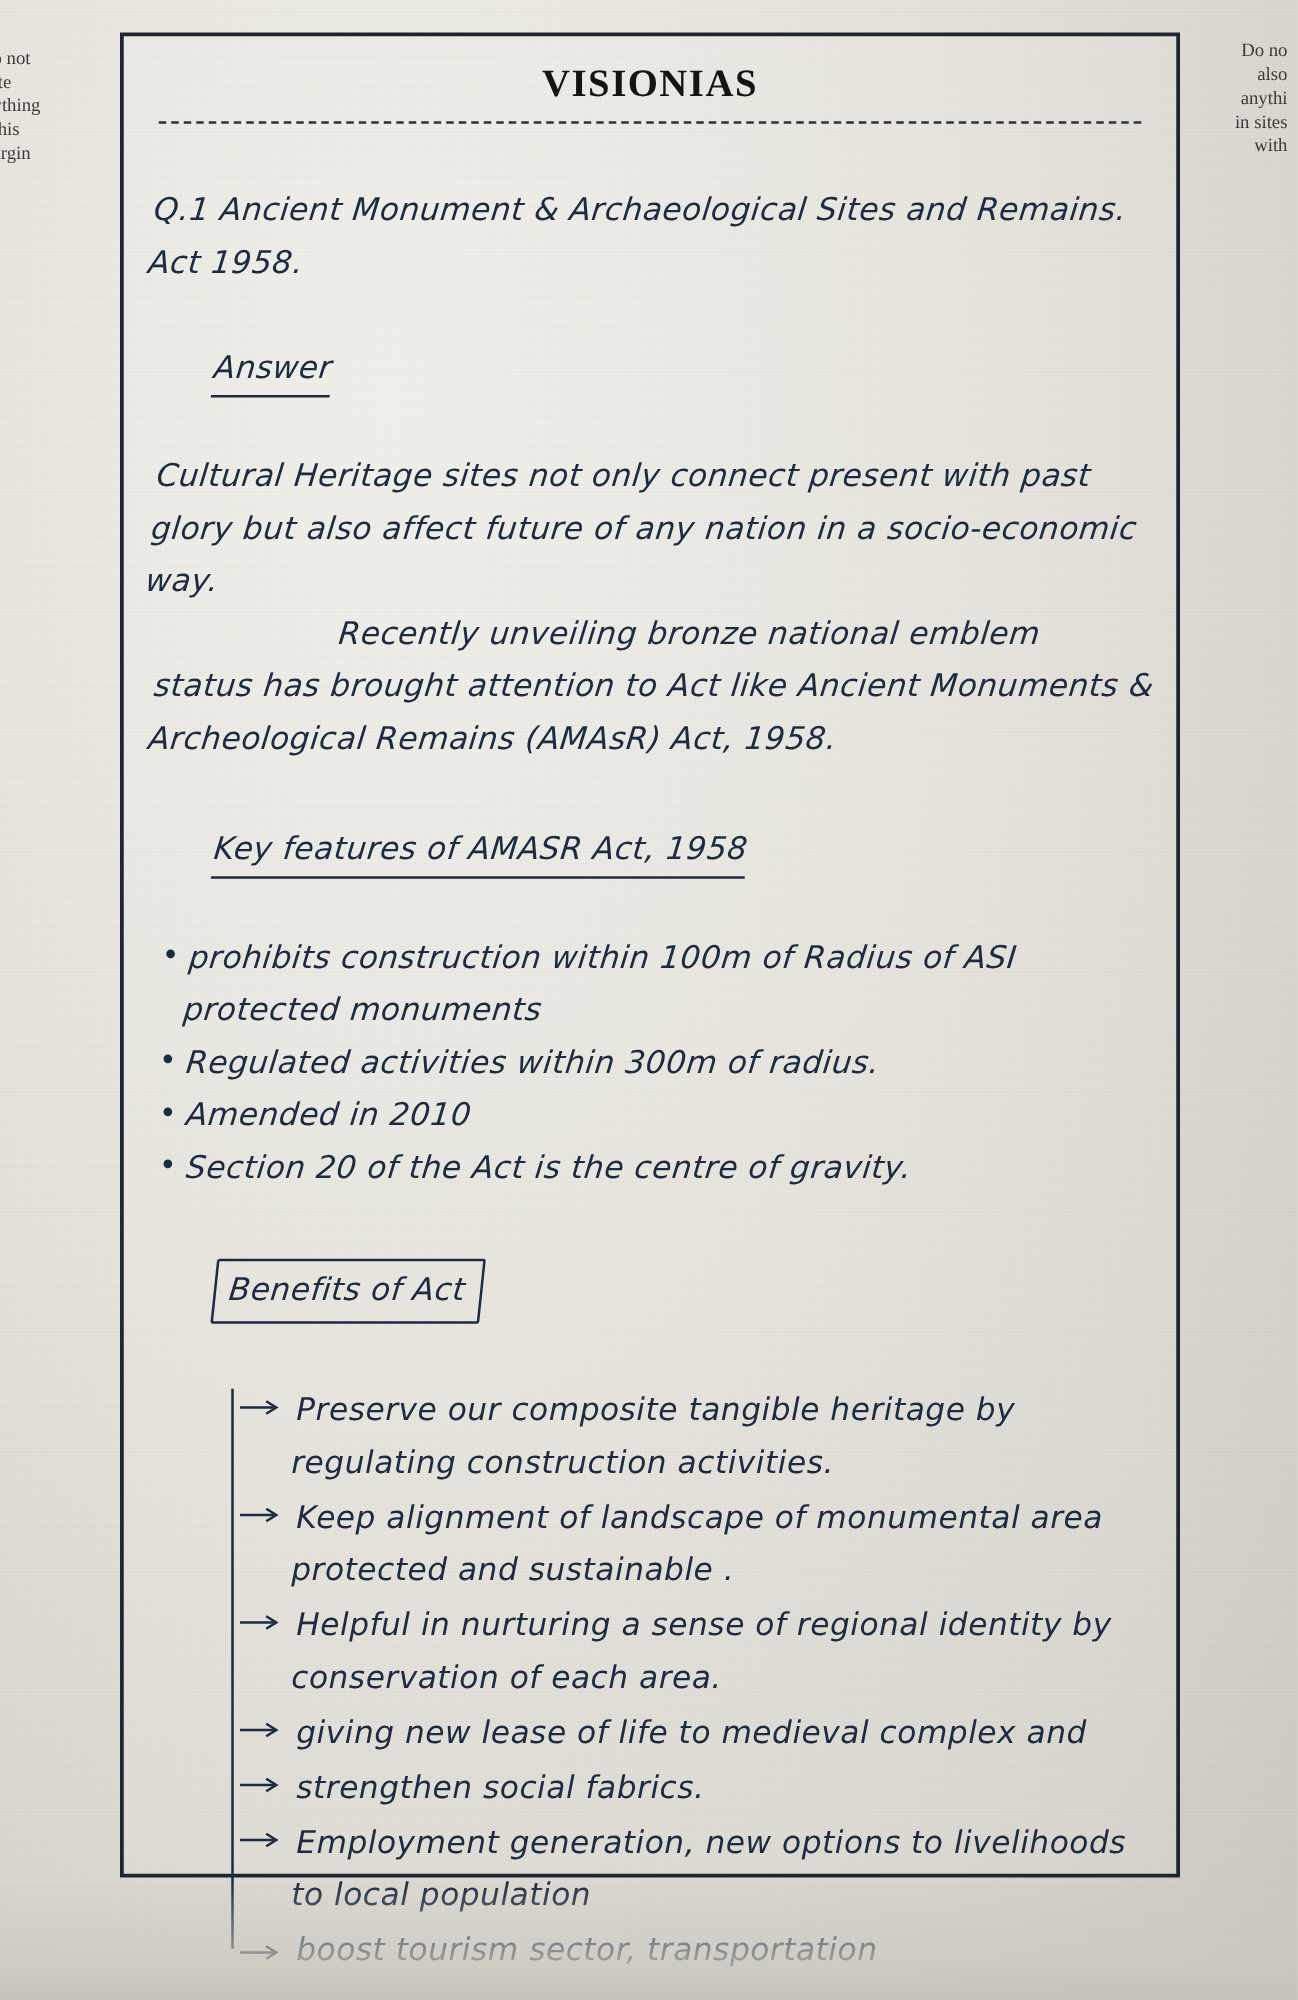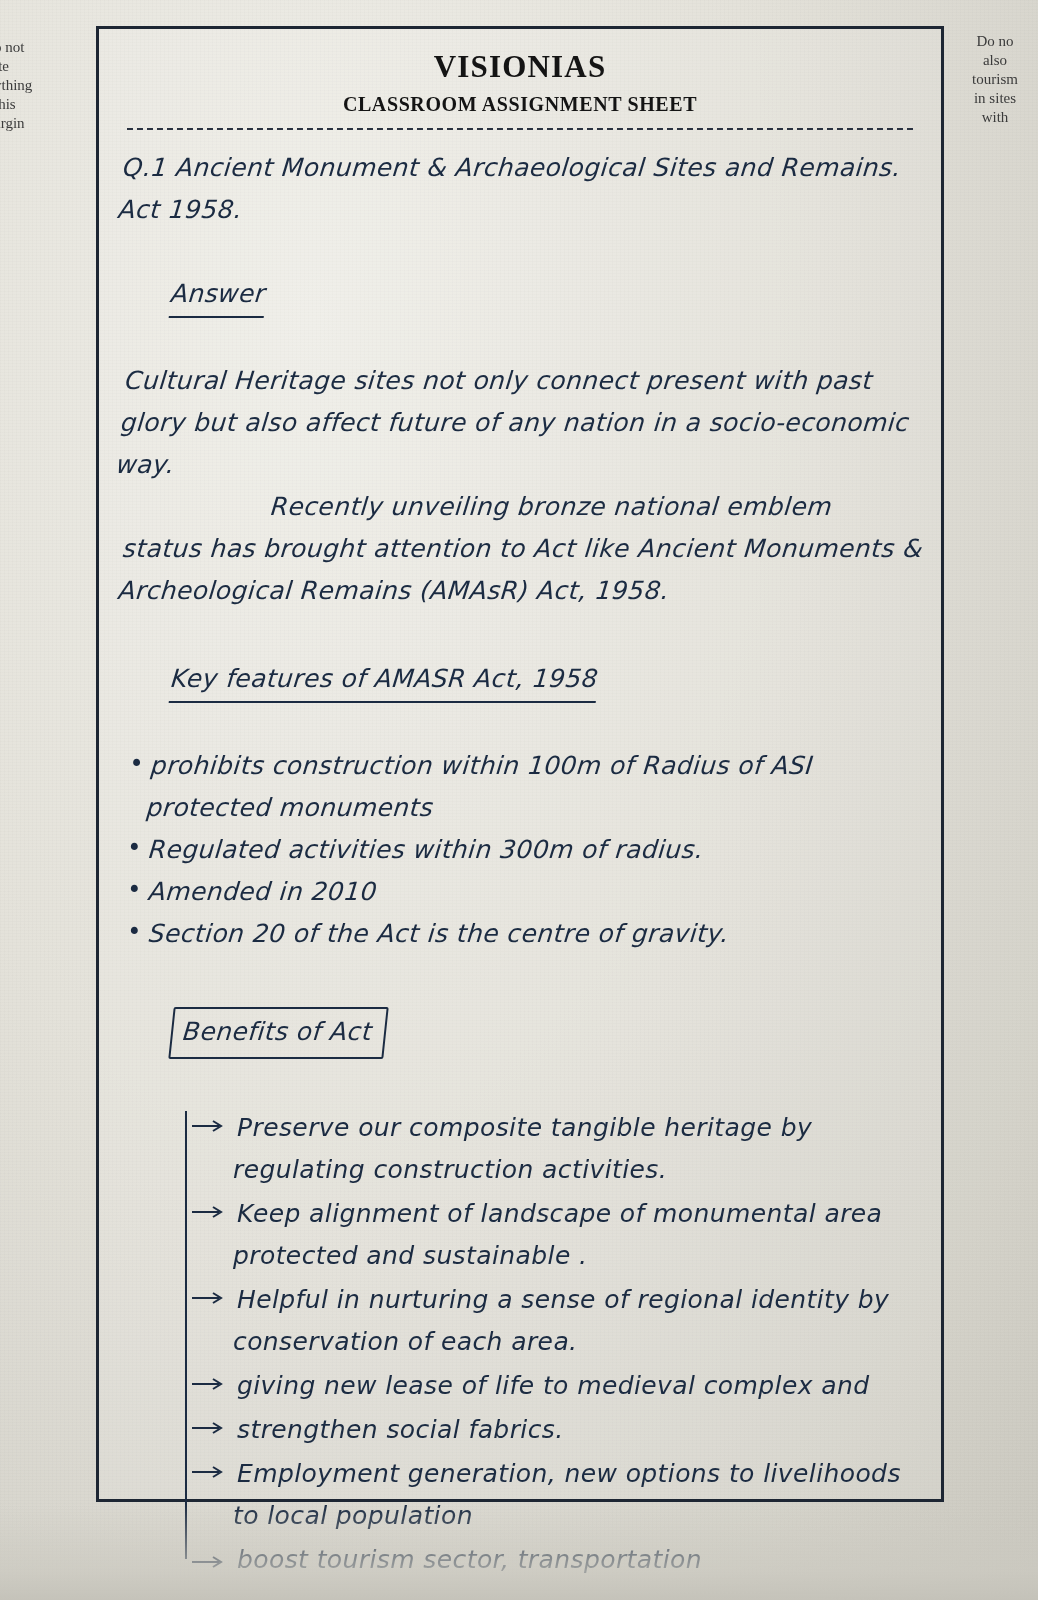--- a/index.html
+++ b/index.html
@@ -42,21 +42,21 @@
   .margin-note.left {
     left: -6px;
     top: 38px;
     width: 84px;
     text-align: left;
   }
   .margin-note.right {
     right: 8px;
     top: 32px;
     width: 70px;
-    text-align: center;
+    text-align: right;
   }
   .margin-note div { white-space: nowrap; }
 
   
   .sheet-box {
     position: absolute;
     left: 96px;
     top: 26px;
     width: 848px;
     height: 1476px;
@@ -192,30 +192,29 @@
   <div>o not</div>
   <div>ite</div>
   <div>ything</div>
   <div>this</div>
   <div>argin</div>
 </div>
 
 <div class="margin-note right">
   <div>Do no</div>
   <div>also</div>
-  <div>tourism</div>
+  <div>anythi</div>
   <div>in sites</div>
   <div>with</div>
 </div>
 
 <div class="sheet-box">
 
   <div class="header">
     <div class="brand">VISIONIAS</div>
-    <div class="subtitle">CLASSROOM ASSIGNMENT SHEET</div>
     <div class="dashed-rule"></div>
   </div>
 
   <div class="hand">
 
     <div class="hw">Q.1 Ancient Monument &amp; Archaeological Sites and Remains. Act 1958.</div>
 
     <div class="hw">
       <span class="underline-head">Answer</span>
     </div>

